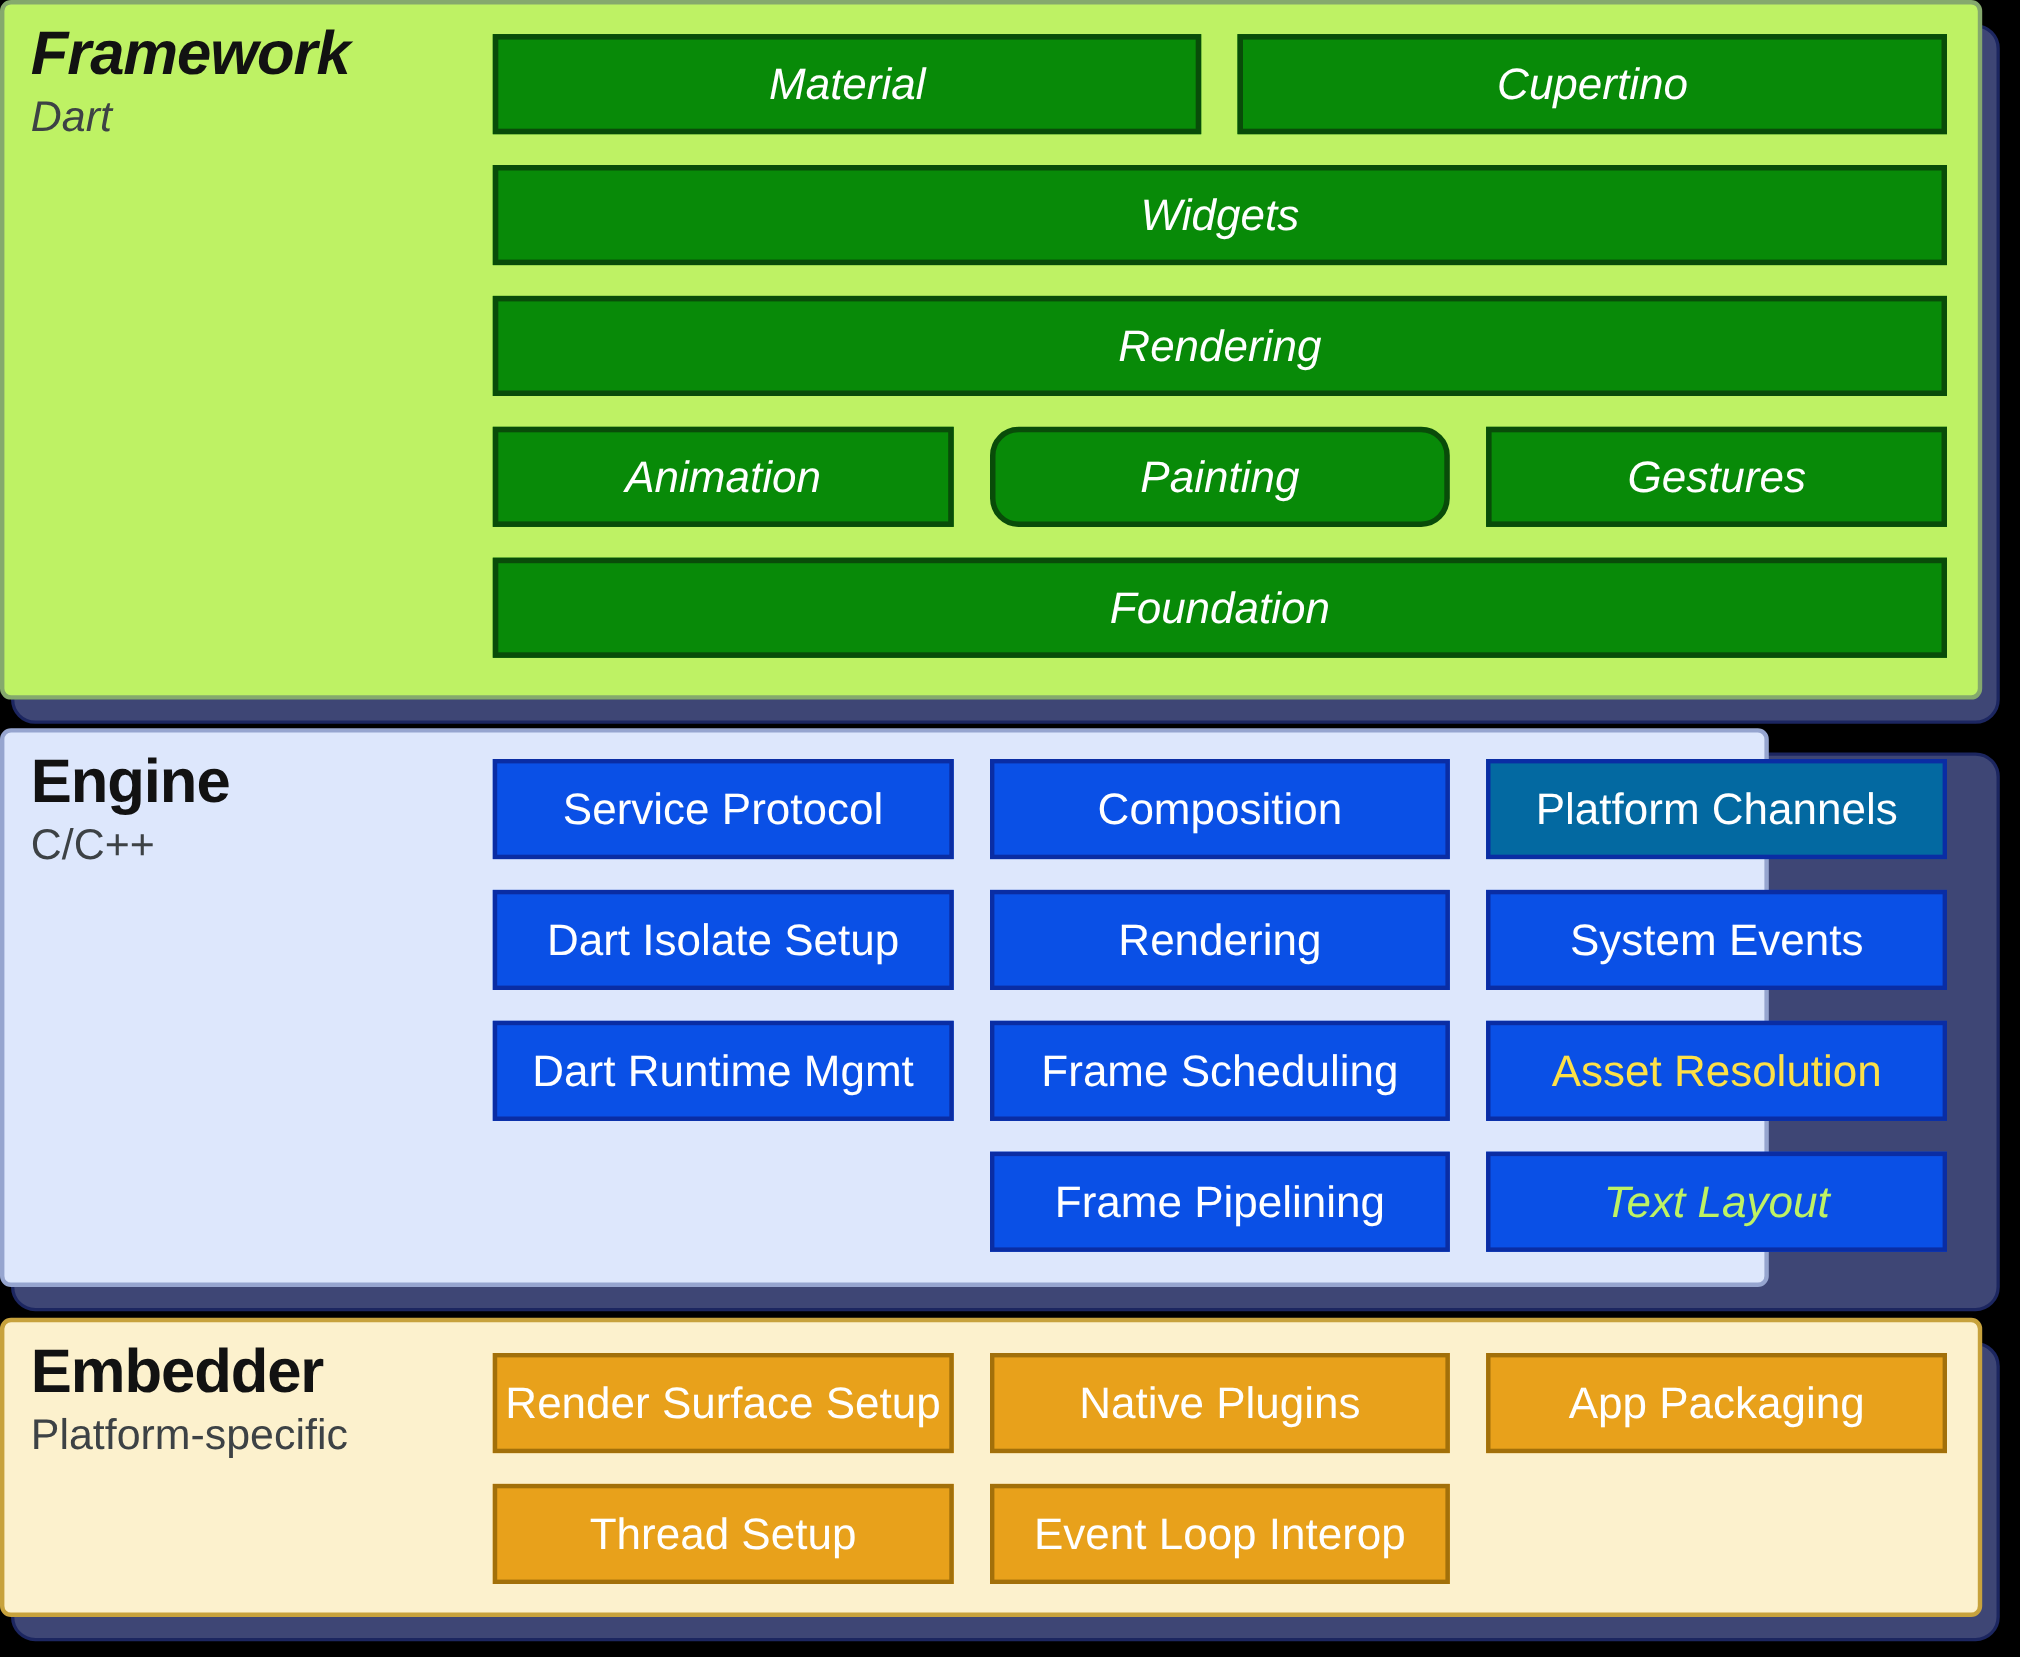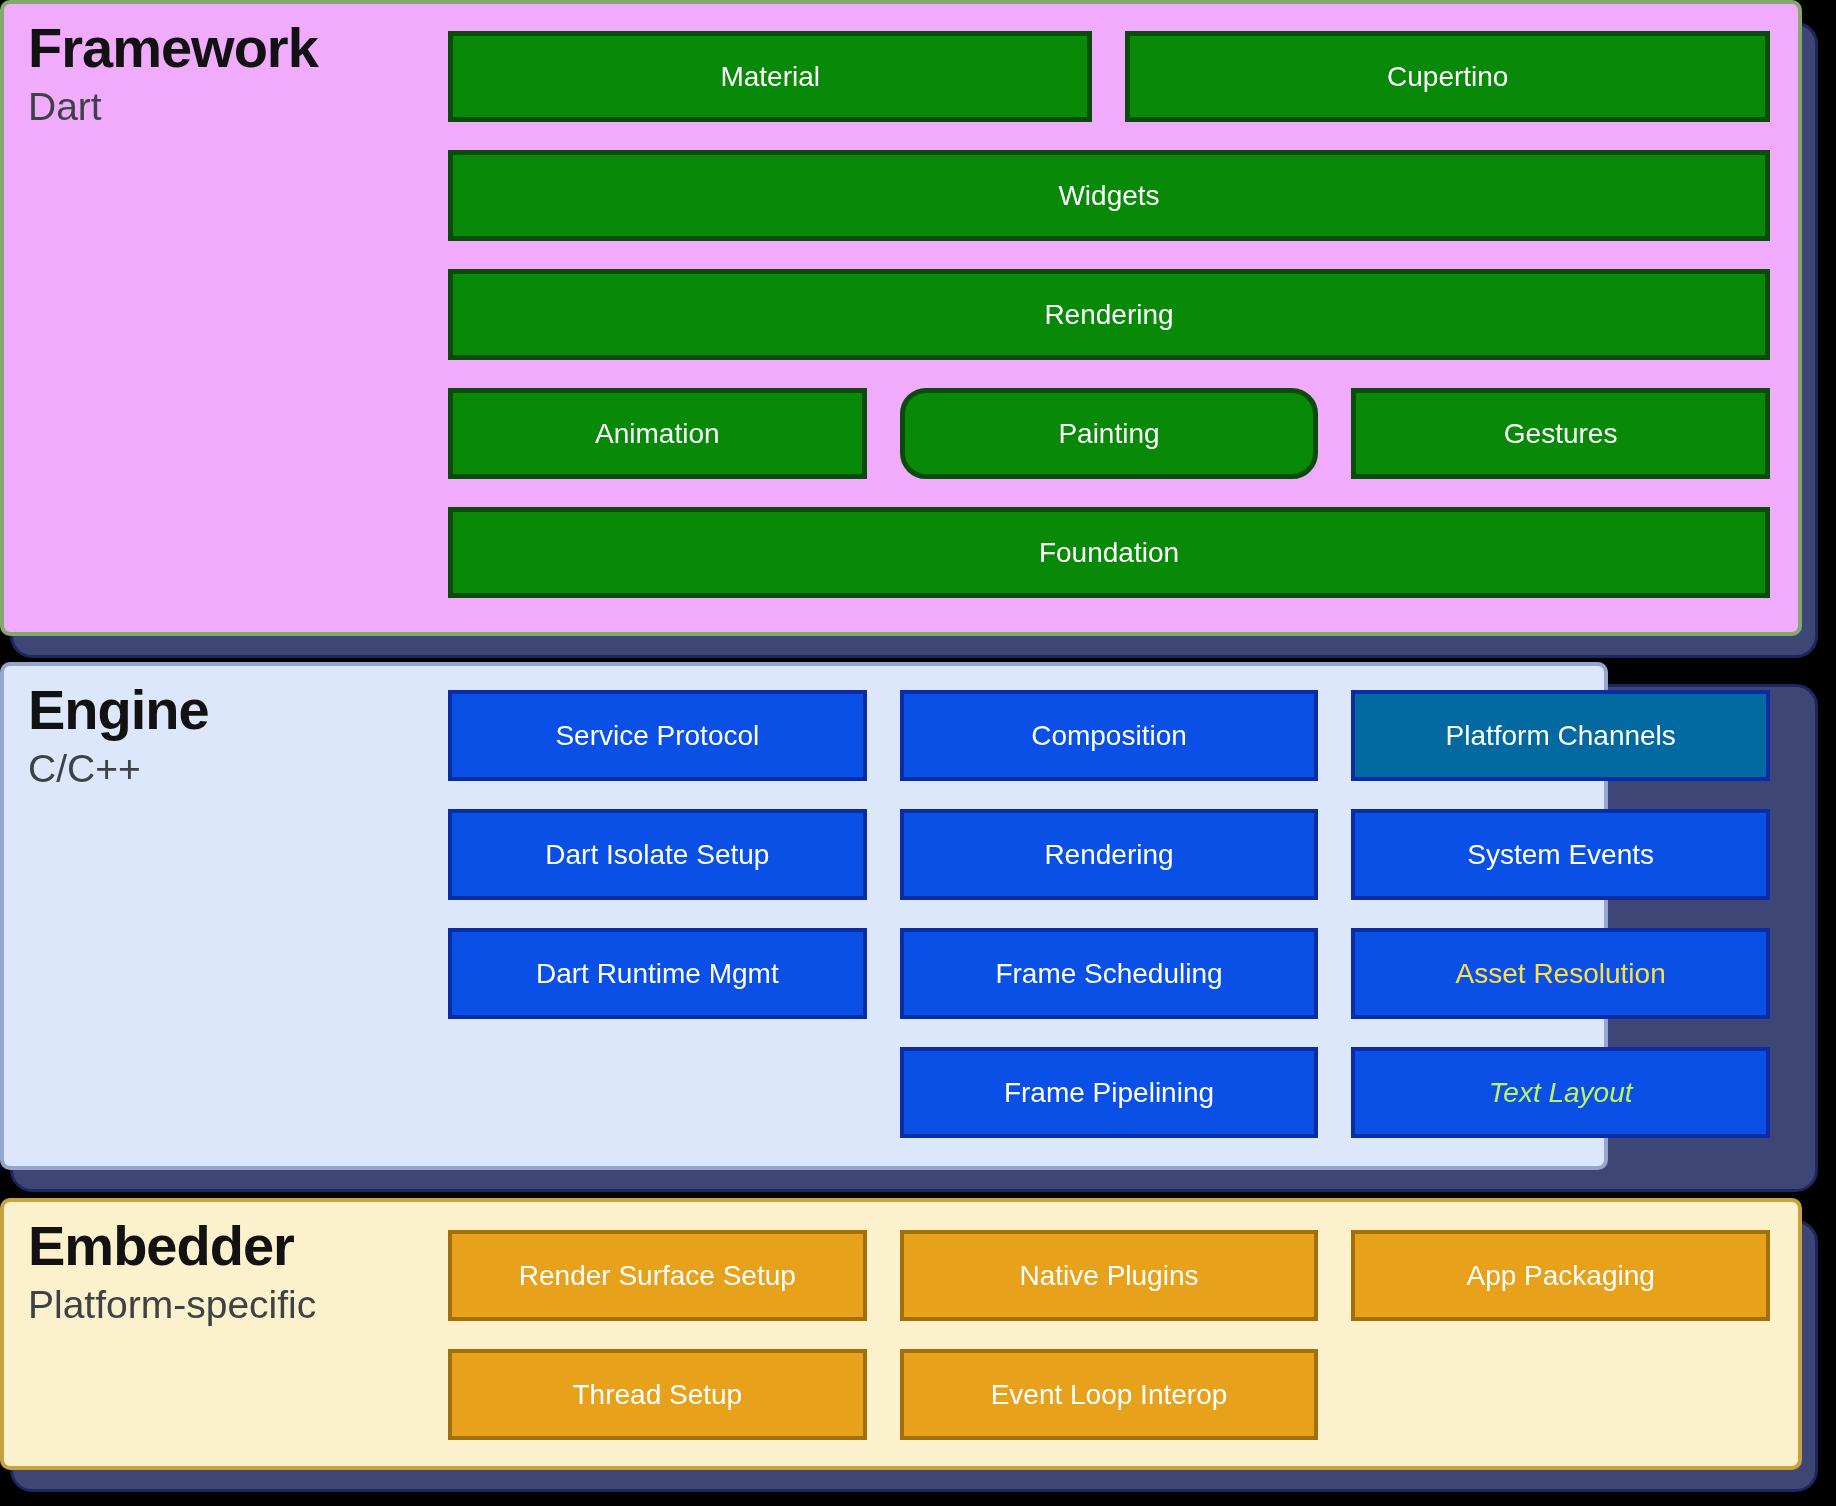--- a/index.html
+++ b/index.html
@@ -35,29 +35,29 @@
     display:grid;grid-template-columns:repeat(6,1fr);
     column-gap:33px;row-gap:28px;grid-auto-rows:91px;
   }
   .l0 .grid{top:27px;}
   .l1 .grid{top:24px;}
   .l2 .grid{top:28px;}
 
   .node{
     box-sizing:border-box;border-style:solid;
     display:flex;align-items:center;justify-content:center;
-    font-size:28px;line-height:1;white-space:nowrap;
+    font-size:40px;line-height:1;white-space:nowrap;
   }
 </style>
 </head>
 <body style="background: rgb(0, 0, 0);">
 
 <div class="layer l0">
   <div class="shadow" style="background: rgb(62, 70, 117); border-color: rgb(28, 38, 96);"></div>
-  <div class="card" style="background: #f0abfc; border-color: rgb(133, 169, 109);">
+  <div class="card" style="background: #bef264; border-color: rgb(133, 169, 109); font-style: italic;">
     <div class="hdr">
       <h2 style="color: rgb(18, 18, 18);">Framework</h2>
       <p style="color: rgb(61, 66, 69);">Dart</p>
     </div>
     <div class="grid">
         <div class="node" style="grid-area: 1 / span 3; background: rgb(8, 138, 8); border-color: rgb(9, 76, 9); border-width: 5px; color: rgb(255, 255, 255);">Material</div>
         <div class="node" style="grid-area: 1 / span 3; background: rgb(8, 138, 8); border-color: rgb(9, 76, 9); border-width: 5px; color: rgb(255, 255, 255);">Cupertino</div>
         <div class="node" style="grid-area: 2 / span 6; background: rgb(8, 138, 8); border-color: rgb(9, 76, 9); border-width: 5px; color: rgb(255, 255, 255);">Widgets</div>
         <div class="node" style="grid-area: 3 / span 6; background: rgb(8, 138, 8); border-color: rgb(9, 76, 9); border-width: 5px; color: rgb(255, 255, 255);">Rendering</div>
         <div class="node" style="grid-area: 4 / span 2; background: rgb(8, 138, 8); border-color: rgb(9, 76, 9); border-width: 5px; color: rgb(255, 255, 255);">Animation</div>

